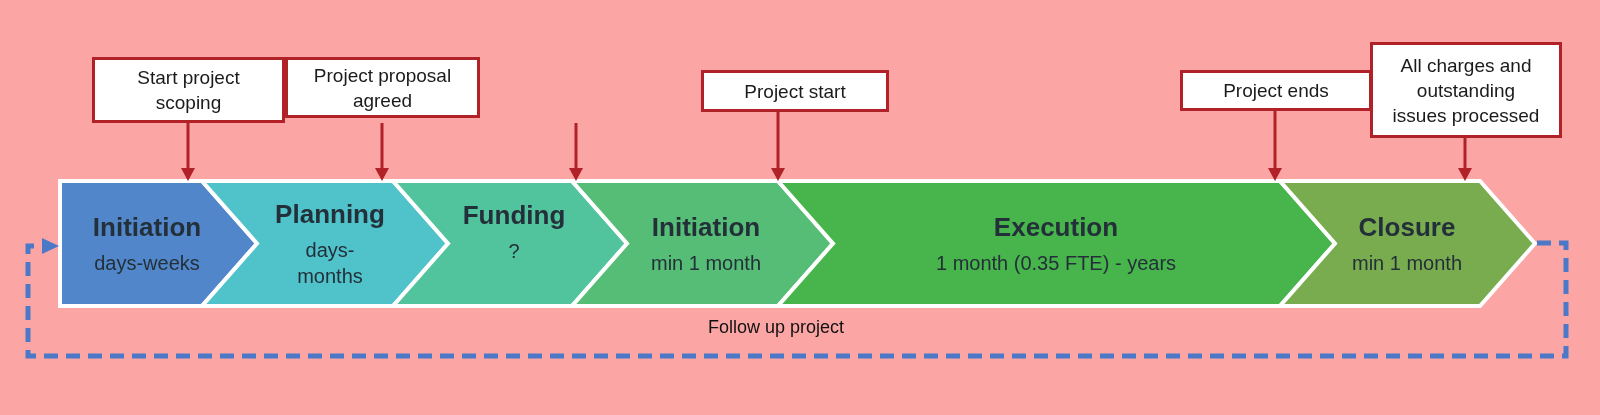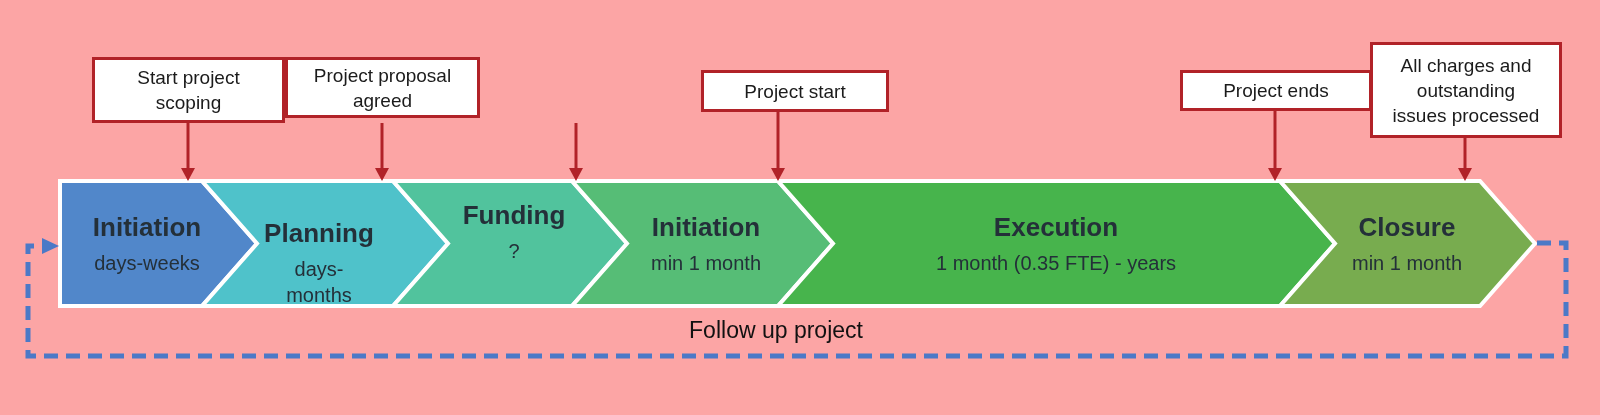--- a/index.html
+++ b/index.html
@@ -8,21 +8,21 @@
   .stage svg{position:absolute;left:0;top:0;}
   .callout{position:absolute;display:flex;align-items:center;justify-content:center;
            text-align:center;background:#ffffff;border:3px solid #b12228;
            box-sizing:border-box;color:#1b1b1b;font-size:19px;line-height:25px;
            white-space:pre-line;z-index:3;}
   .callout.tall{z-index:4;}
   .phase{position:absolute;transform:translate(-50%,-50%);text-align:center;
          color:#243039;z-index:2;width:max-content;}
   .phase .t{font-weight:bold;font-size:26px;line-height:31px;}
   .phase .d{font-size:20px;line-height:26px;margin-top:7px;white-space:pre-line;}
-  .loop-label{position:absolute;transform:translateX(-50%);font-size:23px;
+  .loop-label{position:absolute;transform:translateX(-50%);font-size:18px;
               color:#111111;z-index:2;white-space:nowrap;}
 </style>
 </head>
 <body>
 
 <div class="stage">
 
   <svg width="1600" height="415" viewBox="0 0 1600 415">
 
     <g stroke="#ffffff" stroke-width="4" stroke-linejoin="miter">
@@ -74,21 +74,21 @@
   <div class="callout tall" style="left:1370px;top:42px;width:192px;height:96px;">
     <span>All charges and
 outstanding
 issues processed</span>
   </div>
 
   <div class="phase" style="left:147px;top:244px;">
     <div class="t">Initiation</div>
     <div class="d">days-weeks</div>
   </div>
-  <div class="phase" style="left:319px;top:244px;margin-top:19px;">
+  <div class="phase" style="left:330px;top:244px;">
     <div class="t">Planning</div>
     <div class="d">days-
 months</div>
   </div>
   <div class="phase" style="left:514px;top:232px;">
     <div class="t">Funding</div>
     <div class="d">?</div>
   </div>
   <div class="phase" style="left:706px;top:244px;">
     <div class="t">Initiation</div>

